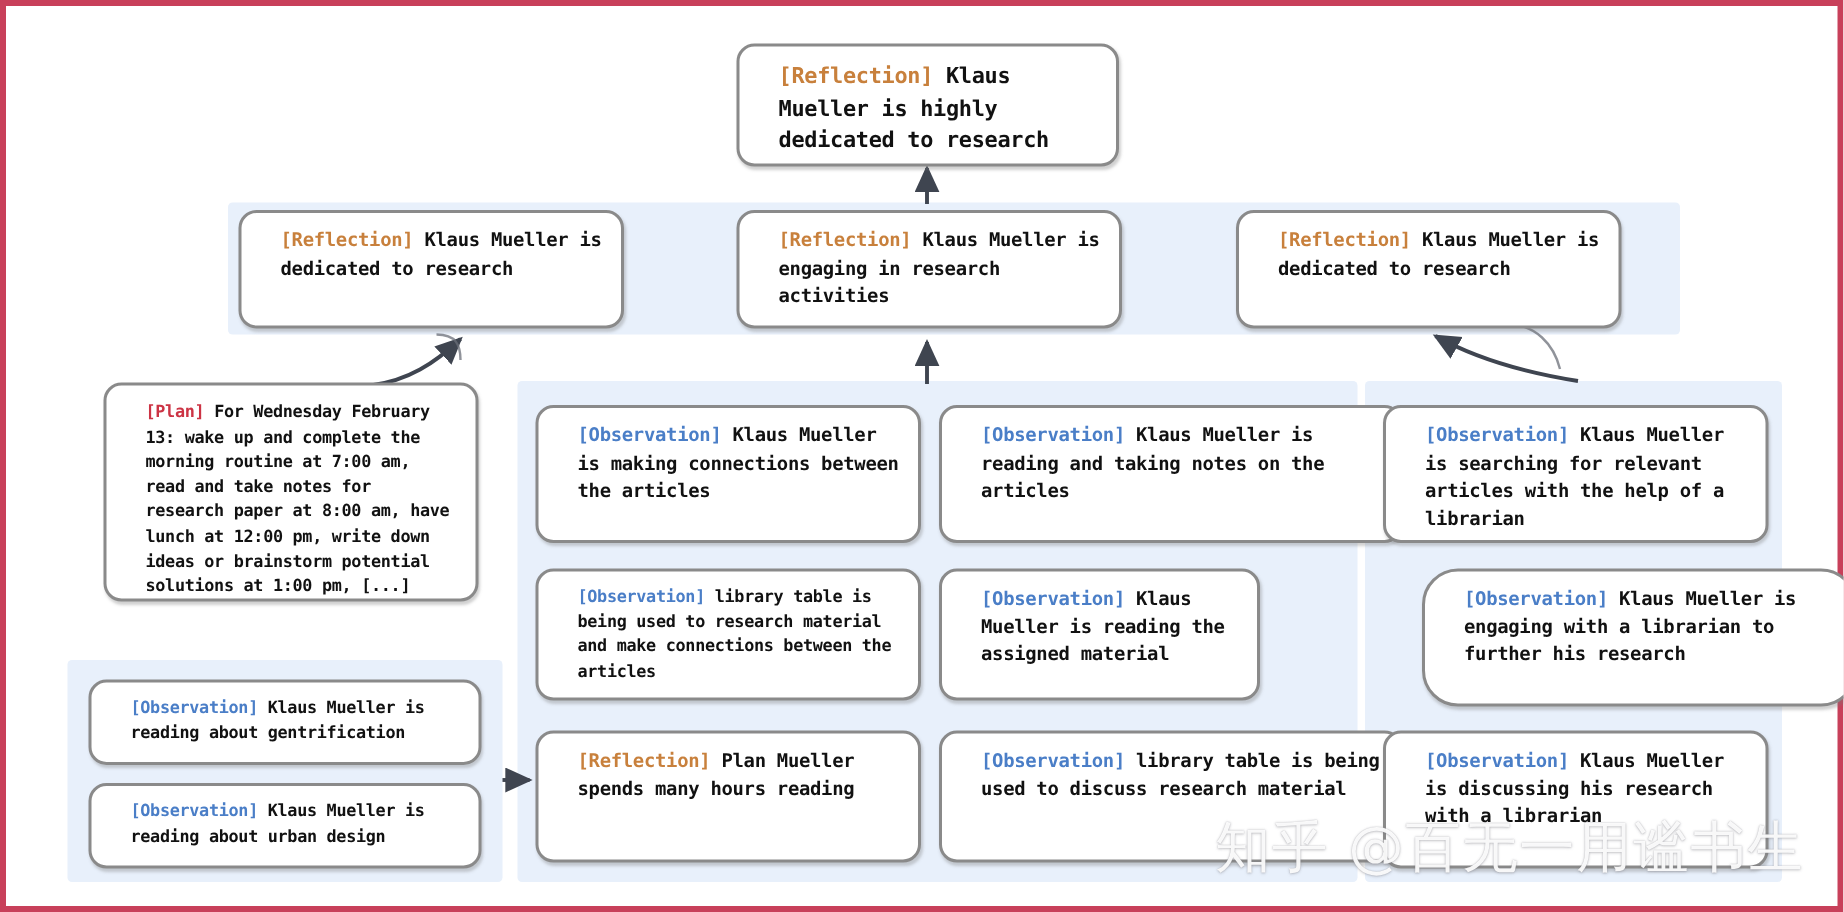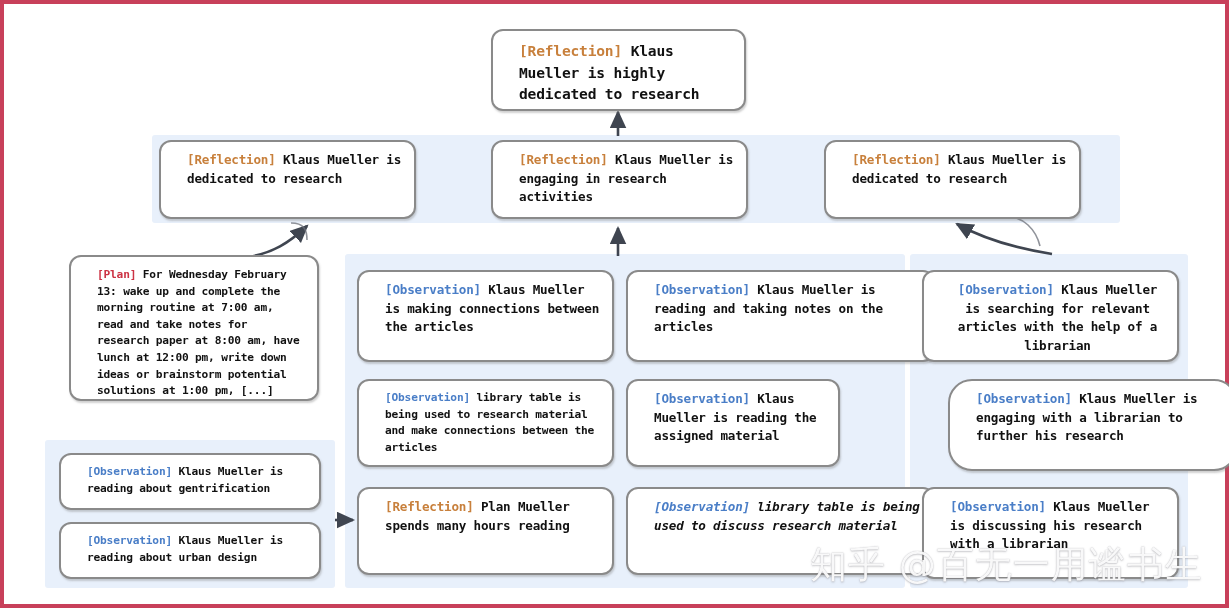--- a/index.html
+++ b/index.html
@@ -152,25 +152,25 @@
     </div>
 
     <div class="node fs13" style="left:622px;top:266px;width:309px;height:92px;">
       <span class="txt"><span class="tag tag-observation">[Observation]</span><span> Klaus Mueller is reading and taking notes on the articles</span></span>
     </div>
 
     <div class="node fs13" style="left:622px;top:375px;width:214px;height:88px;">
       <span class="txt"><span class="tag tag-observation">[Observation]</span><span> Klaus Mueller is reading the assigned material</span></span>
     </div>
 
-    <div class="node fs13" style="left:622px;top:483px;width:309px;height:88px;font-style:italic;">
+    <div class="node fs13" style="left:622px;top:483px;width:309px;height:88px;">
       <span class="txt"><span class="tag tag-observation">[Observation]</span><span> library table is being used to discuss research material</span></span>
     </div>
 
-    <div class="node fs13" style="left:918px;top:266px;width:257px;height:92px;text-align:center;">
+    <div class="node fs13" style="left:918px;top:266px;width:257px;height:92px;">
       <span class="txt"><span class="tag tag-observation">[Observation]</span><span> Klaus Mueller is searching for relevant articles with the help of a librarian</span></span>
     </div>
 
     <div class="node fs13" style="left:944px;top:375px;width:290px;height:92px;border-radius:24px;">
       <span class="txt"><span class="tag tag-observation">[Observation]</span><span> Klaus Mueller is engaging with a librarian to further his research</span></span>
     </div>
 
     <div class="node fs13" style="left:918px;top:483px;width:257px;height:92px;">
       <span class="txt"><span class="tag tag-observation">[Observation]</span><span> Klaus Mueller is discussing his research with a librarian</span></span>
     </div>

